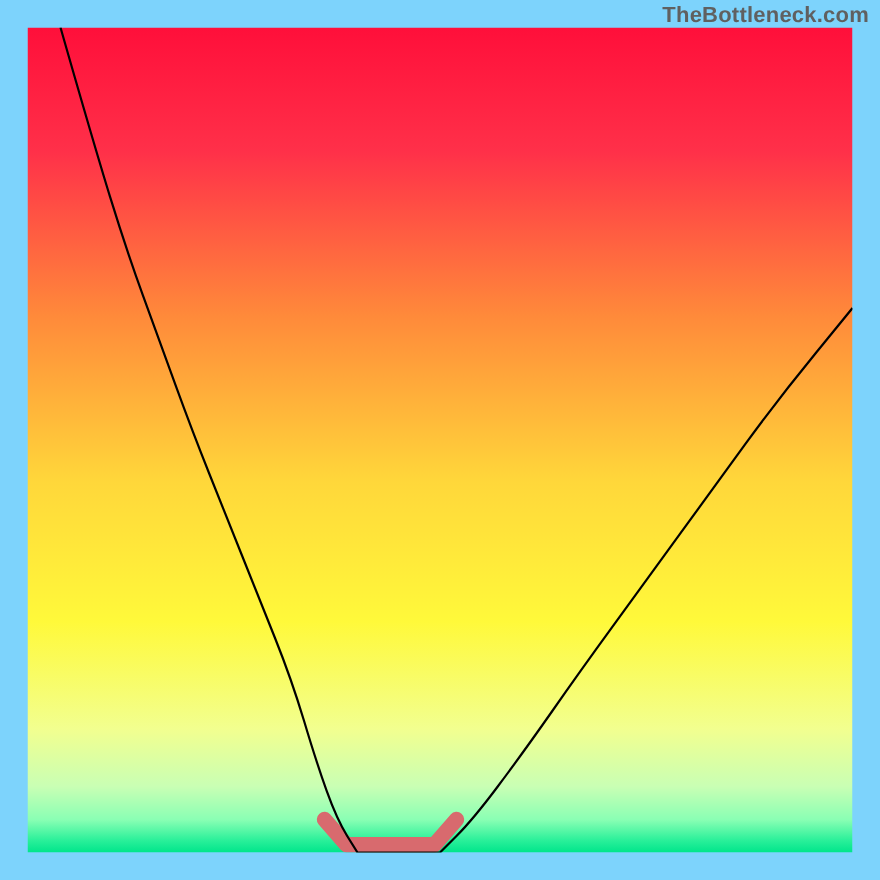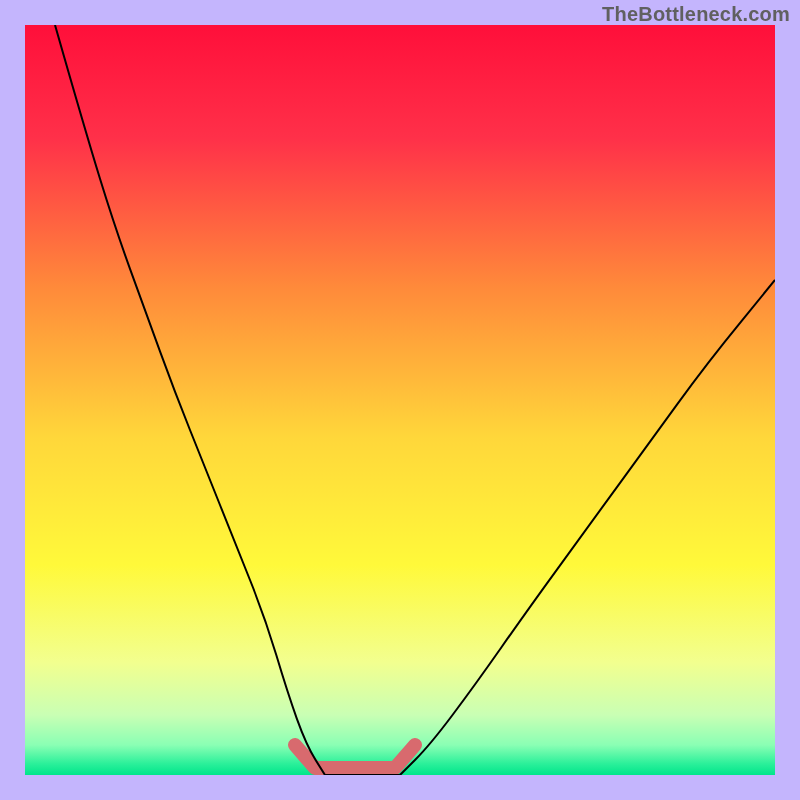--- a/index.html
+++ b/index.html
@@ -9,21 +9,21 @@
     height: 800px;
     background: #000;
     overflow: hidden;
   }
   .frame {
     position: absolute;
     top: 0;
     left: 0;
     width: 800px;
     height: 800px;
-    background: #c4b5fd;
+    background: #7dd3fc;
   }
   .plot {
     position: absolute;
     top: 25px;
     left: 25px;
     width: 750px;
     height: 750px;
     overflow: hidden;
   }
   .gradient {

